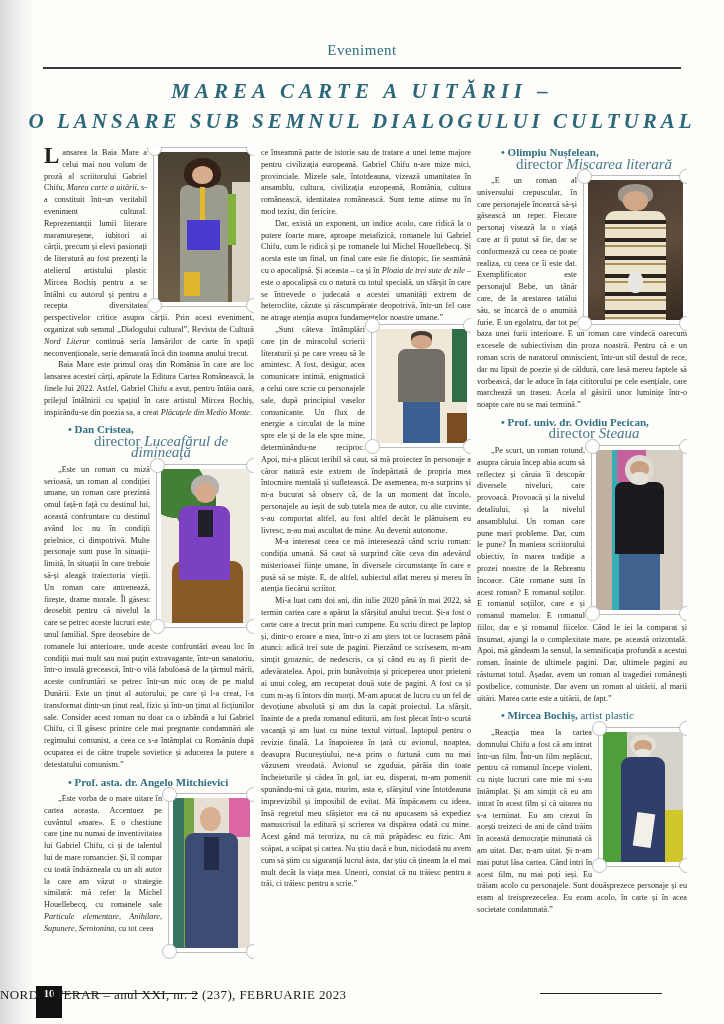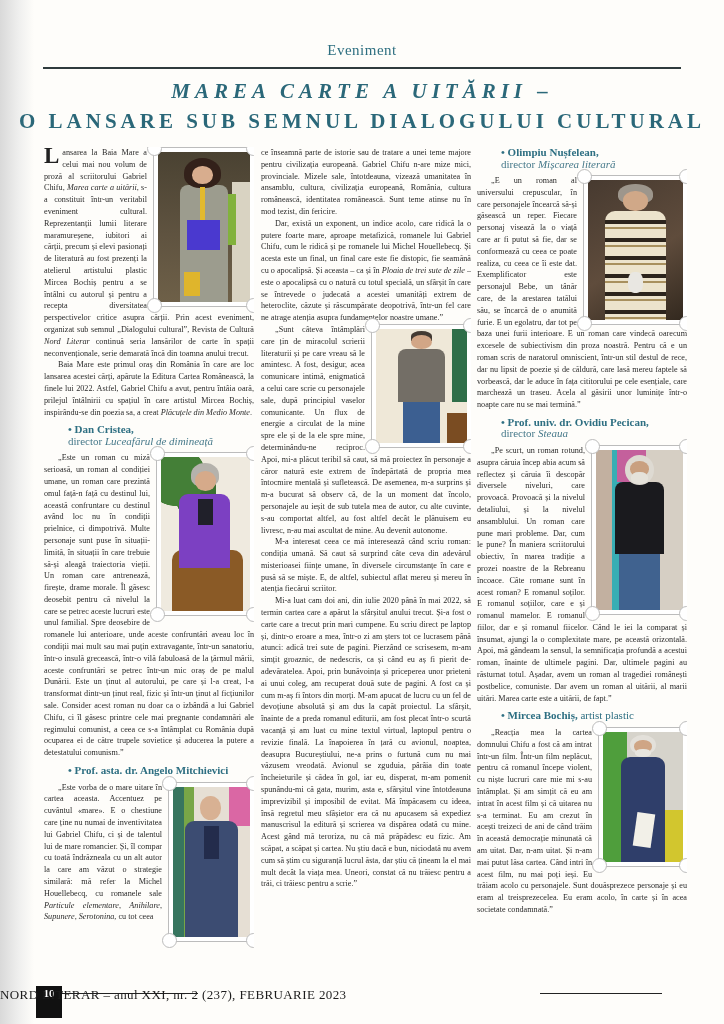--- a/index.html
+++ b/index.html
@@ -6,32 +6,32 @@
   .page{position:relative;width:724px;height:1024px;background:#fefdfa;margin:0 auto;overflow:hidden;
         font-family:"Liberation Serif","DejaVu Serif",serif;color:#2b2b2b;}
   .edge-left{position:absolute;left:0;top:0;bottom:0;width:34px;
              background:linear-gradient(90deg,#d9d9d9,#efefee 55%,#fefdfa);}
   
   .section{position:absolute;top:42px;left:0;width:100%;text-align:center;
            font-size:15px;color:#2e6f80;letter-spacing:.5px;}
   .rule{position:absolute;top:67px;left:43px;width:638px;height:2px;background:#2f3b3d;}
   .t1,.t2{position:absolute;left:0;width:100%;text-align:center;margin:0;color:#2b6879;font-weight:bold;}
   .t1{top:79px;font-size:21px;font-style:italic;letter-spacing:5px;}
-  .t2{top:109px;font-size:21px;letter-spacing:4px;}
+  .t2{top:109px;font-size:21px;letter-spacing:4px;font-style:italic;}
   
   .col{position:absolute;top:147px;width:210px;height:820px;overflow:hidden;
        text-align:justify;font-size:8.2px;line-height:11.8px;}
   #c1{left:44px;} #c2{left:261px;} #c3{left:477px;}
   .para{margin:0;}
   .ind{text-indent:14px;}
   .b{font-weight:bold;} .i{font-style:italic;}
   .dc{float:left;font-size:23px;line-height:18px;font-weight:bold;padding:0 3px 0 0;color:#222;}
   .byline{margin:6px 0 5px 0;padding-left:24px;line-height:11.5px;text-align:left;}
   .bname{color:#2e6f82;font-size:11px;}
-  .brole{color:#46798a;font-size:11px;}
+  .brole{color:#46798a;font-size:15px;text-align:center;}
   
   .photo{float:right;background:#fff;padding:4px;margin:1px 0 3px 7px;position:relative;
          box-shadow:0 0 0 1px #bcbcbc;border-radius:2px;}
   .art{display:block;position:relative;overflow:hidden;}
   .art span{position:absolute;display:block;}
   .notch{position:absolute;width:13px;height:13px;border-radius:50%;background:#fff;
          border:1px solid #bcbcbc;z-index:4;}
   .tl{top:-7px;left:-7px;} .tr{top:-7px;right:-7px;} .bl{bottom:-7px;left:-7px;} .br{bottom:-7px;right:-7px;}
   
   .ph1 .art{width:92px;height:150px;background:linear-gradient(180deg,#4a4232,#5f5340 55%,#6e6048);}

